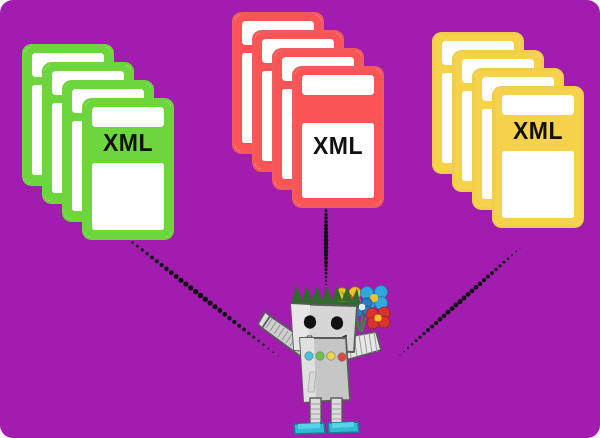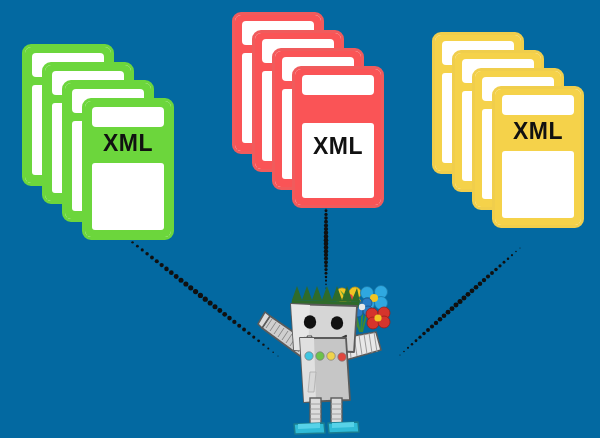--- a/index.html
+++ b/index.html
@@ -7,22 +7,23 @@
     padding: 0;
     background: #ffffff;
   }
   body {
     font-family: "Liberation Sans", sans-serif;
   }
   #canvas {
     position: relative;
     width: 600px;
     height: 438px;
-    background: #0369a1;
+    background: #a21caf;
     overflow: hidden;
+    border-radius: 13px;
   }
 
   
   .stack {
     position: absolute;
   }
   .doc {
     position: absolute;
     box-sizing: border-box;
     border-radius: 9px;

